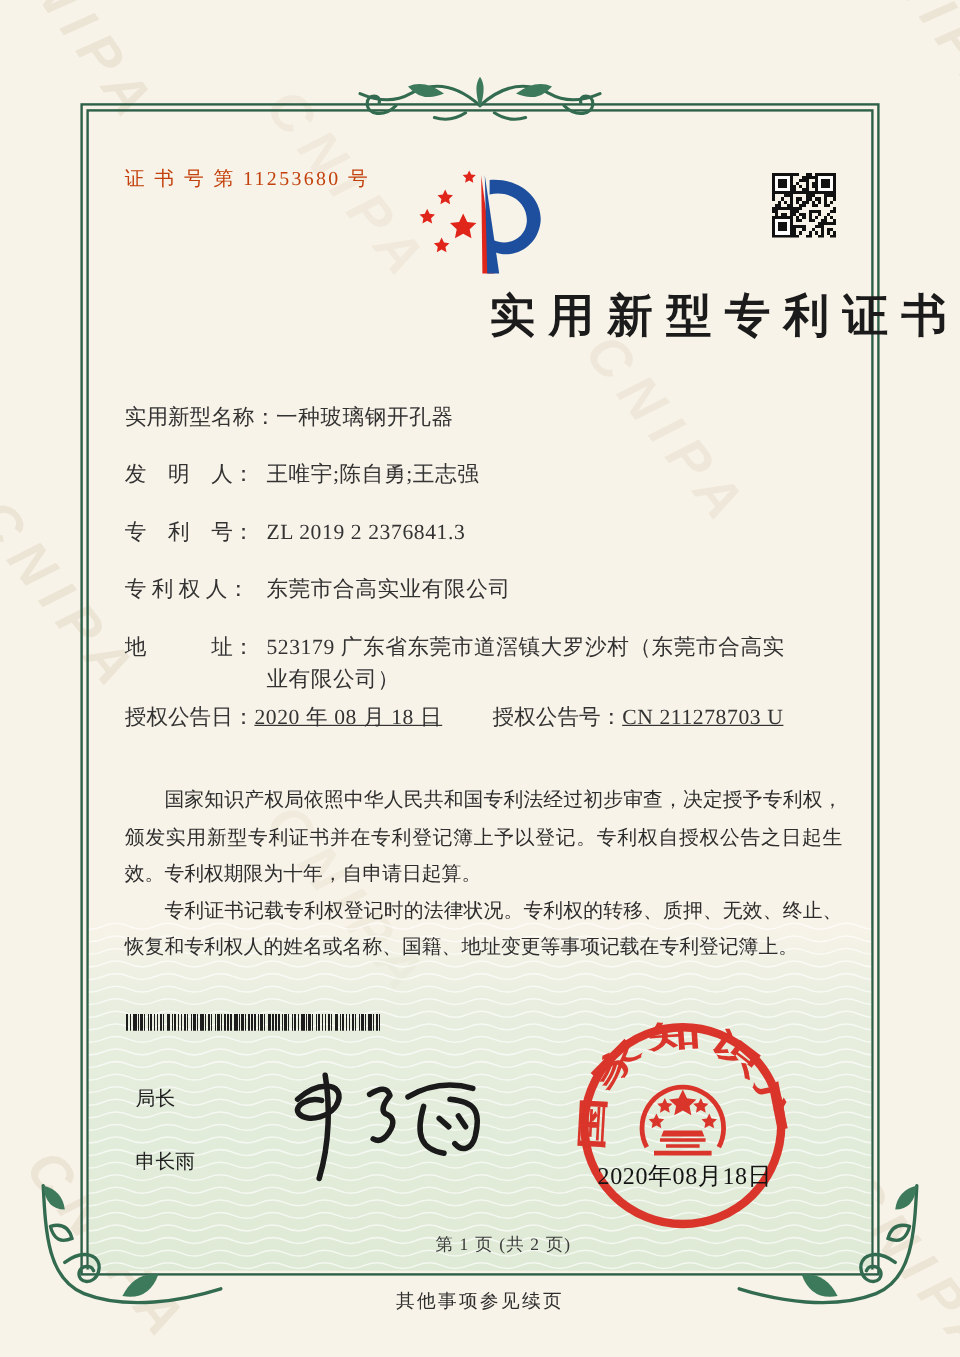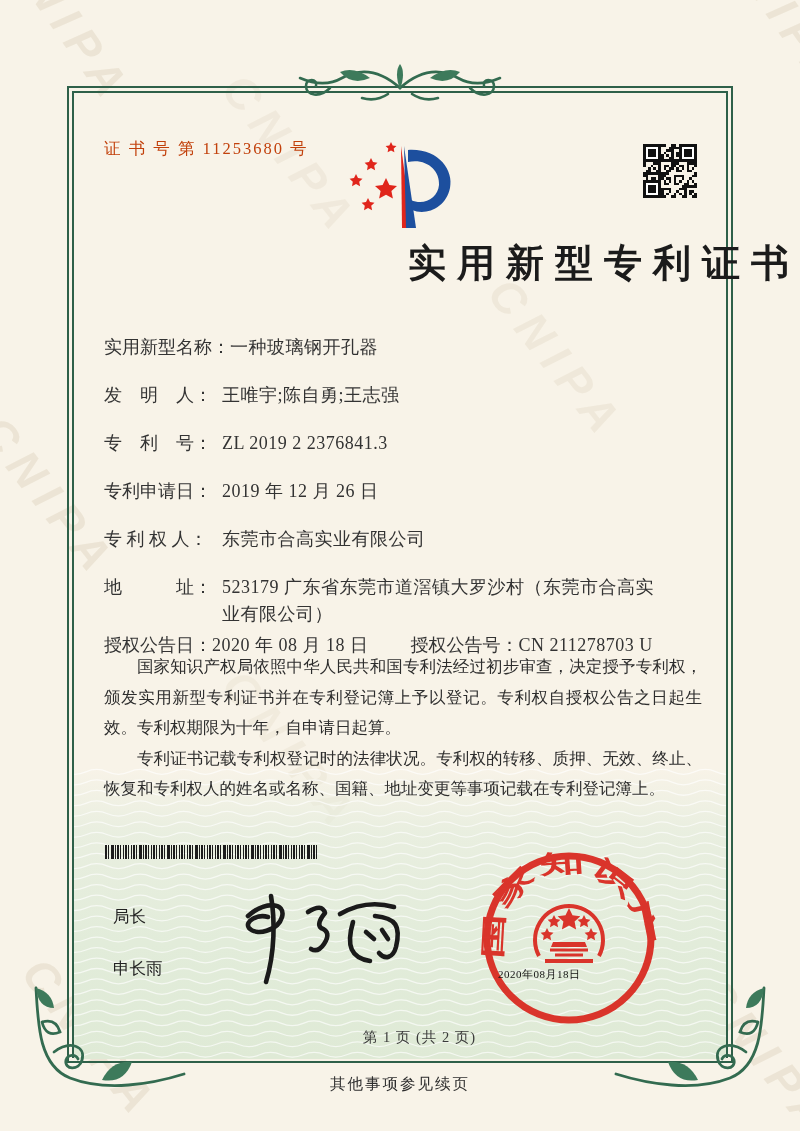--- a/index.html
+++ b/index.html
@@ -33,33 +33,33 @@
     position:absolute;left:0;right:0;top:238px;text-align:right;
     font-size:38px;font-weight:bold;letter-spacing:11px;color:#1b1b1b;
   }
   
   .fields{position:absolute;left:104px;top:334px;width:575px;font-size:18px;color:#333;}
   .frow{margin-bottom:21px;line-height:1.5;white-space:nowrap;}
   .flabel{display:inline-block;min-width:118px;white-space:pre;vertical-align:top;}
   .fvalue{letter-spacing:.5px;}
   .frow-addr{white-space:normal;margin-bottom:4px;}
   .frow-addr .fvalue{display:inline-block;width:448px;vertical-align:top;line-height:1.5;}
-  .frow-grant{display:flex;margin-bottom:0;}
+  .frow-grant{display:flex;margin-bottom:0;text-decoration:underline;}
   .grant-pair2{margin-left:42px;}
   
   .paras{position:absolute;left:104px;width:598px;top:652px;font-size:16.5px;line-height:1.85;color:#2d2d2d;text-align:justify;}
   .paras p{margin:0;text-indent:2em;}
   
   .barcode{position:absolute;left:105px;top:845px;}
   .signer{position:absolute;left:113px;top:908px;font-family:Liberation Sans, sans-serif;font-size:16.5px;color:#222;line-height:1;}
   .signer .name{margin-top:35px;}
   .signature{position:absolute;left:236px;top:890px;}
   .seal{position:absolute;left:479px;top:848px;width:180px;height:180px;}
   .seal svg{position:absolute;inset:0;}
-  .seal-date{position:absolute;left:19px;top:119px;font-size:11px;color:#141414;white-space:nowrap;letter-spacing:.5px;}
+  .seal-date{position:absolute;left:19px;top:119px;font-size:20px;color:#141414;white-space:nowrap;letter-spacing:.5px;}
   .page-no{position:absolute;left:0;right:0;top:1028px;text-align:center;font-size:14.5px;color:#3a3a3a;letter-spacing:1px;padding-left:39px;}
   .footer-note{position:absolute;left:0;right:0;top:1074px;text-align:center;font-size:15.5px;color:#2d2d2d;letter-spacing:2px;}
 </style>
 </head>
 <body>
 
 <div class="page">
 
   <span class="wm" style="left:-28px;top:-6px;transform:rotate(55deg);">CNIPA</span>
   <span class="wm" style="left:688px;top:-16px;transform:rotate(55deg);">CNIPA</span>
@@ -319,23 +319,20 @@
     <div class="frow">
       <span class="flabel">实用新型名称：</span><span class="fvalue">一种玻璃钢开孔器</span>
     </div>
     <div class="frow">
       <span class="flabel">发　明　人：</span><span class="fvalue">王唯宇;陈自勇;王志强</span>
     </div>
     <div class="frow">
       <span class="flabel">专　利　号：</span><span class="fvalue">ZL 2019 2 2376841.3</span>
     </div>
     <div class="frow">
-      <span class="flabel">专利申请日：</span><span class="fvalue">2019 年 12 月 26 日</span>
-    </div>
-    <div class="frow">
       <span class="flabel">专 利 权 人：</span><span class="fvalue">东莞市合高实业有限公司</span>
     </div>
     <div class="frow frow-addr">
       <span class="flabel">地　　　址：</span><span class="fvalue">523179 广东省东莞市道滘镇大罗沙村（东莞市合高实业有限公司）</span>
     </div>
     <div class="frow frow-grant">
       <span>
         <span class="flabel" style="min-width:0;">授权公告日：</span><span class="fvalue">2020 年 08 月 18 日</span>
       </span>
       <span class="grant-pair2">

